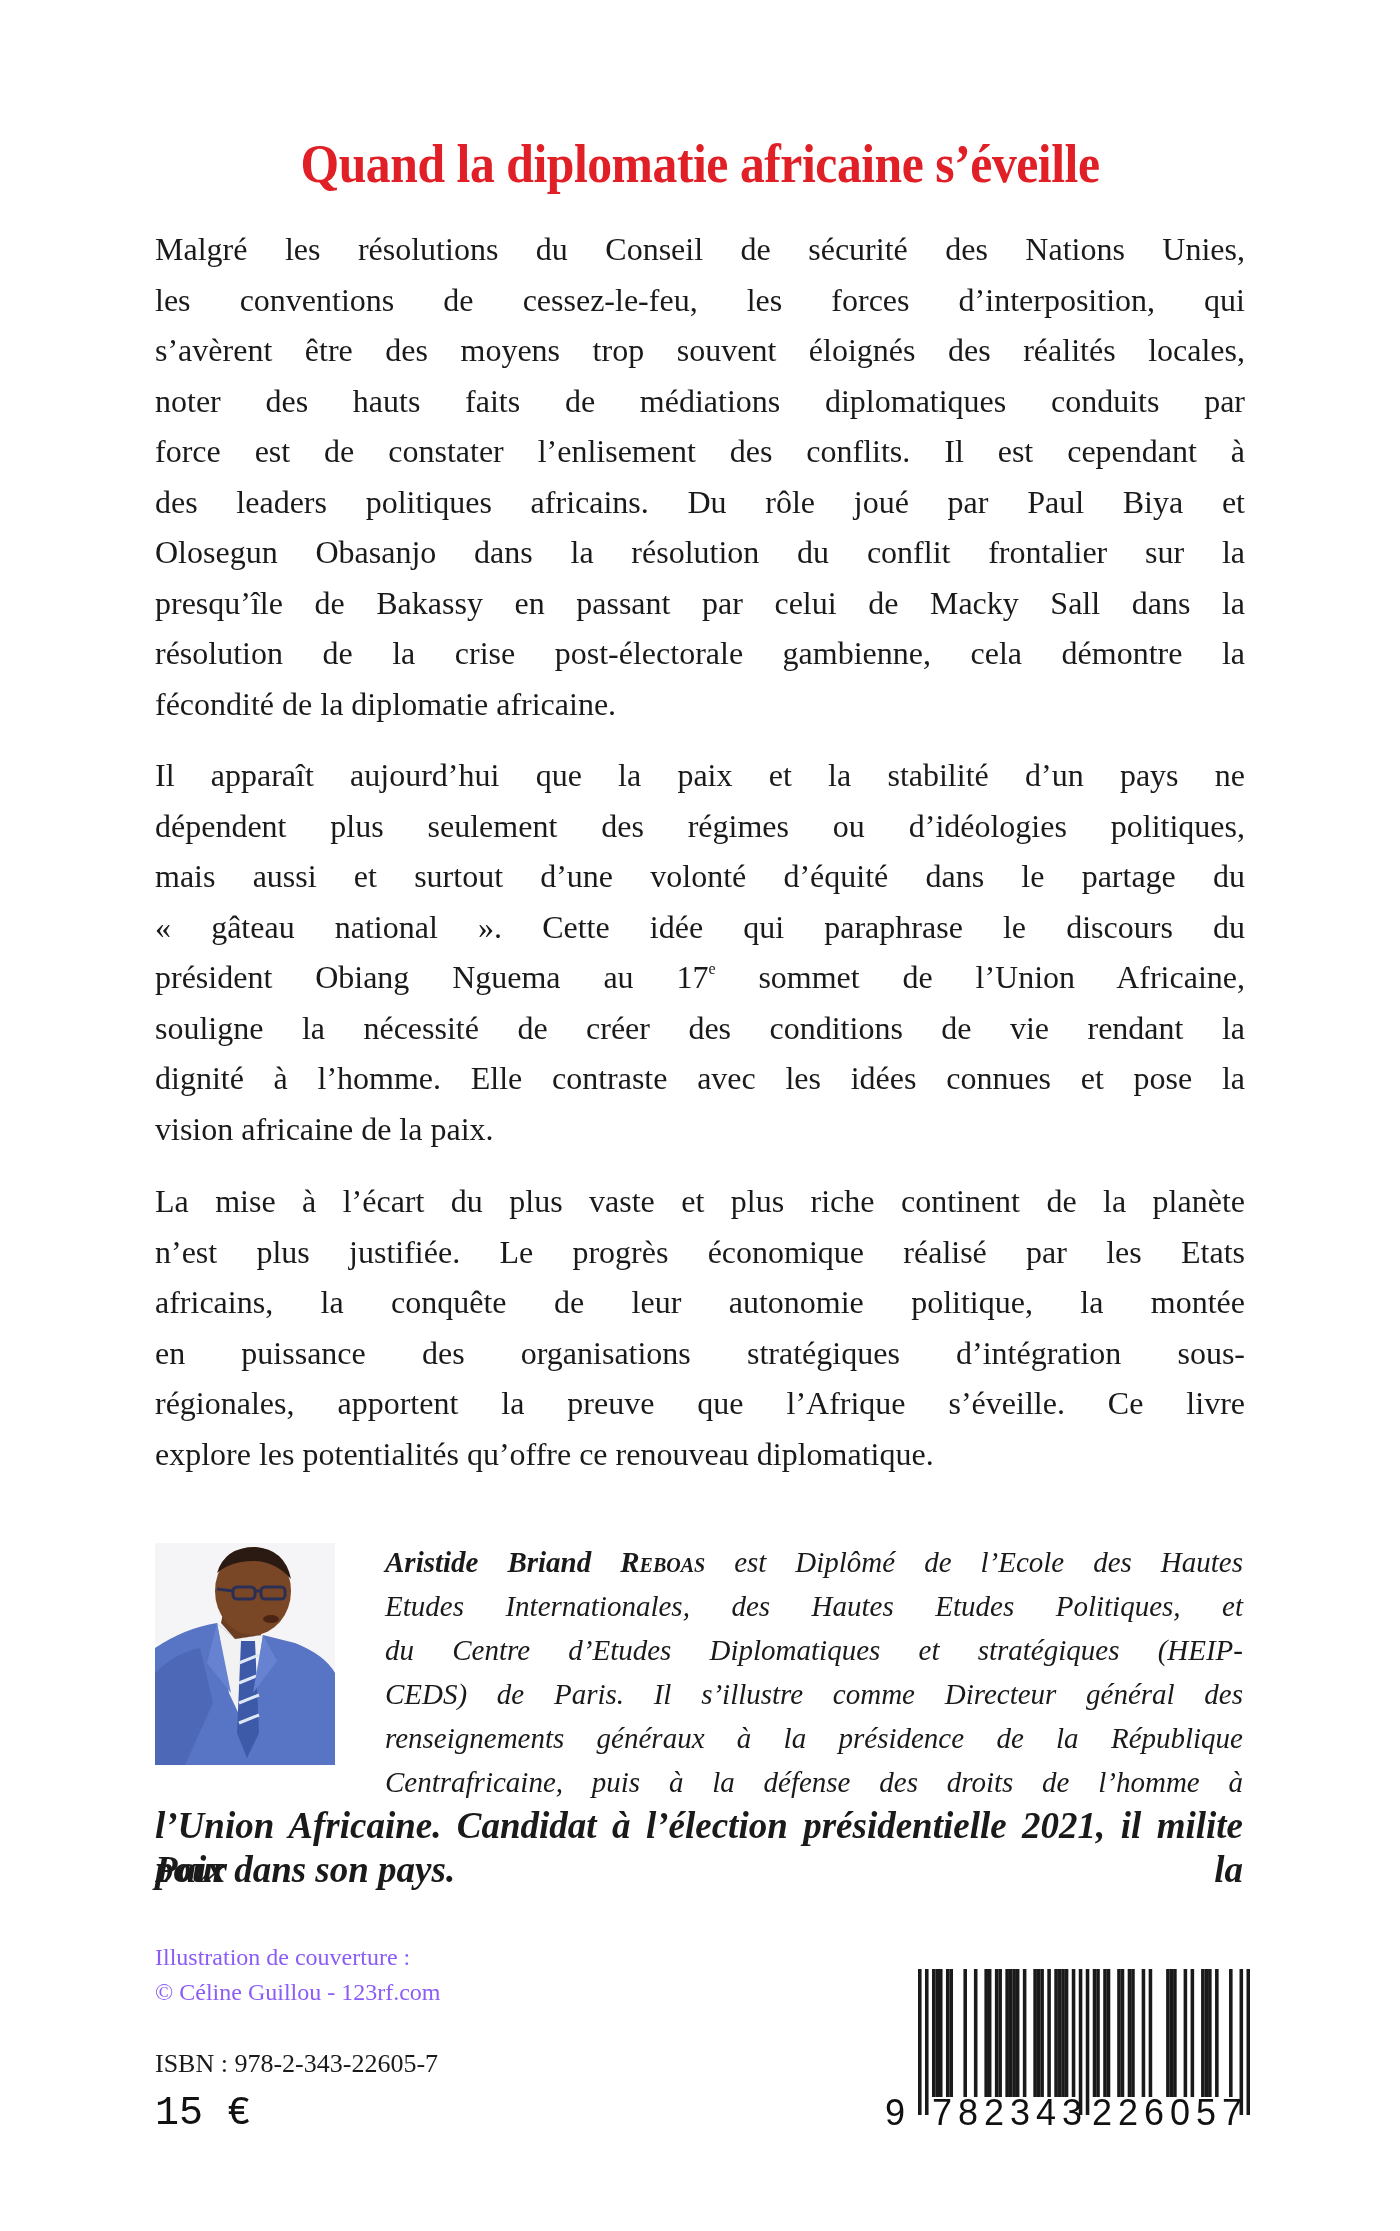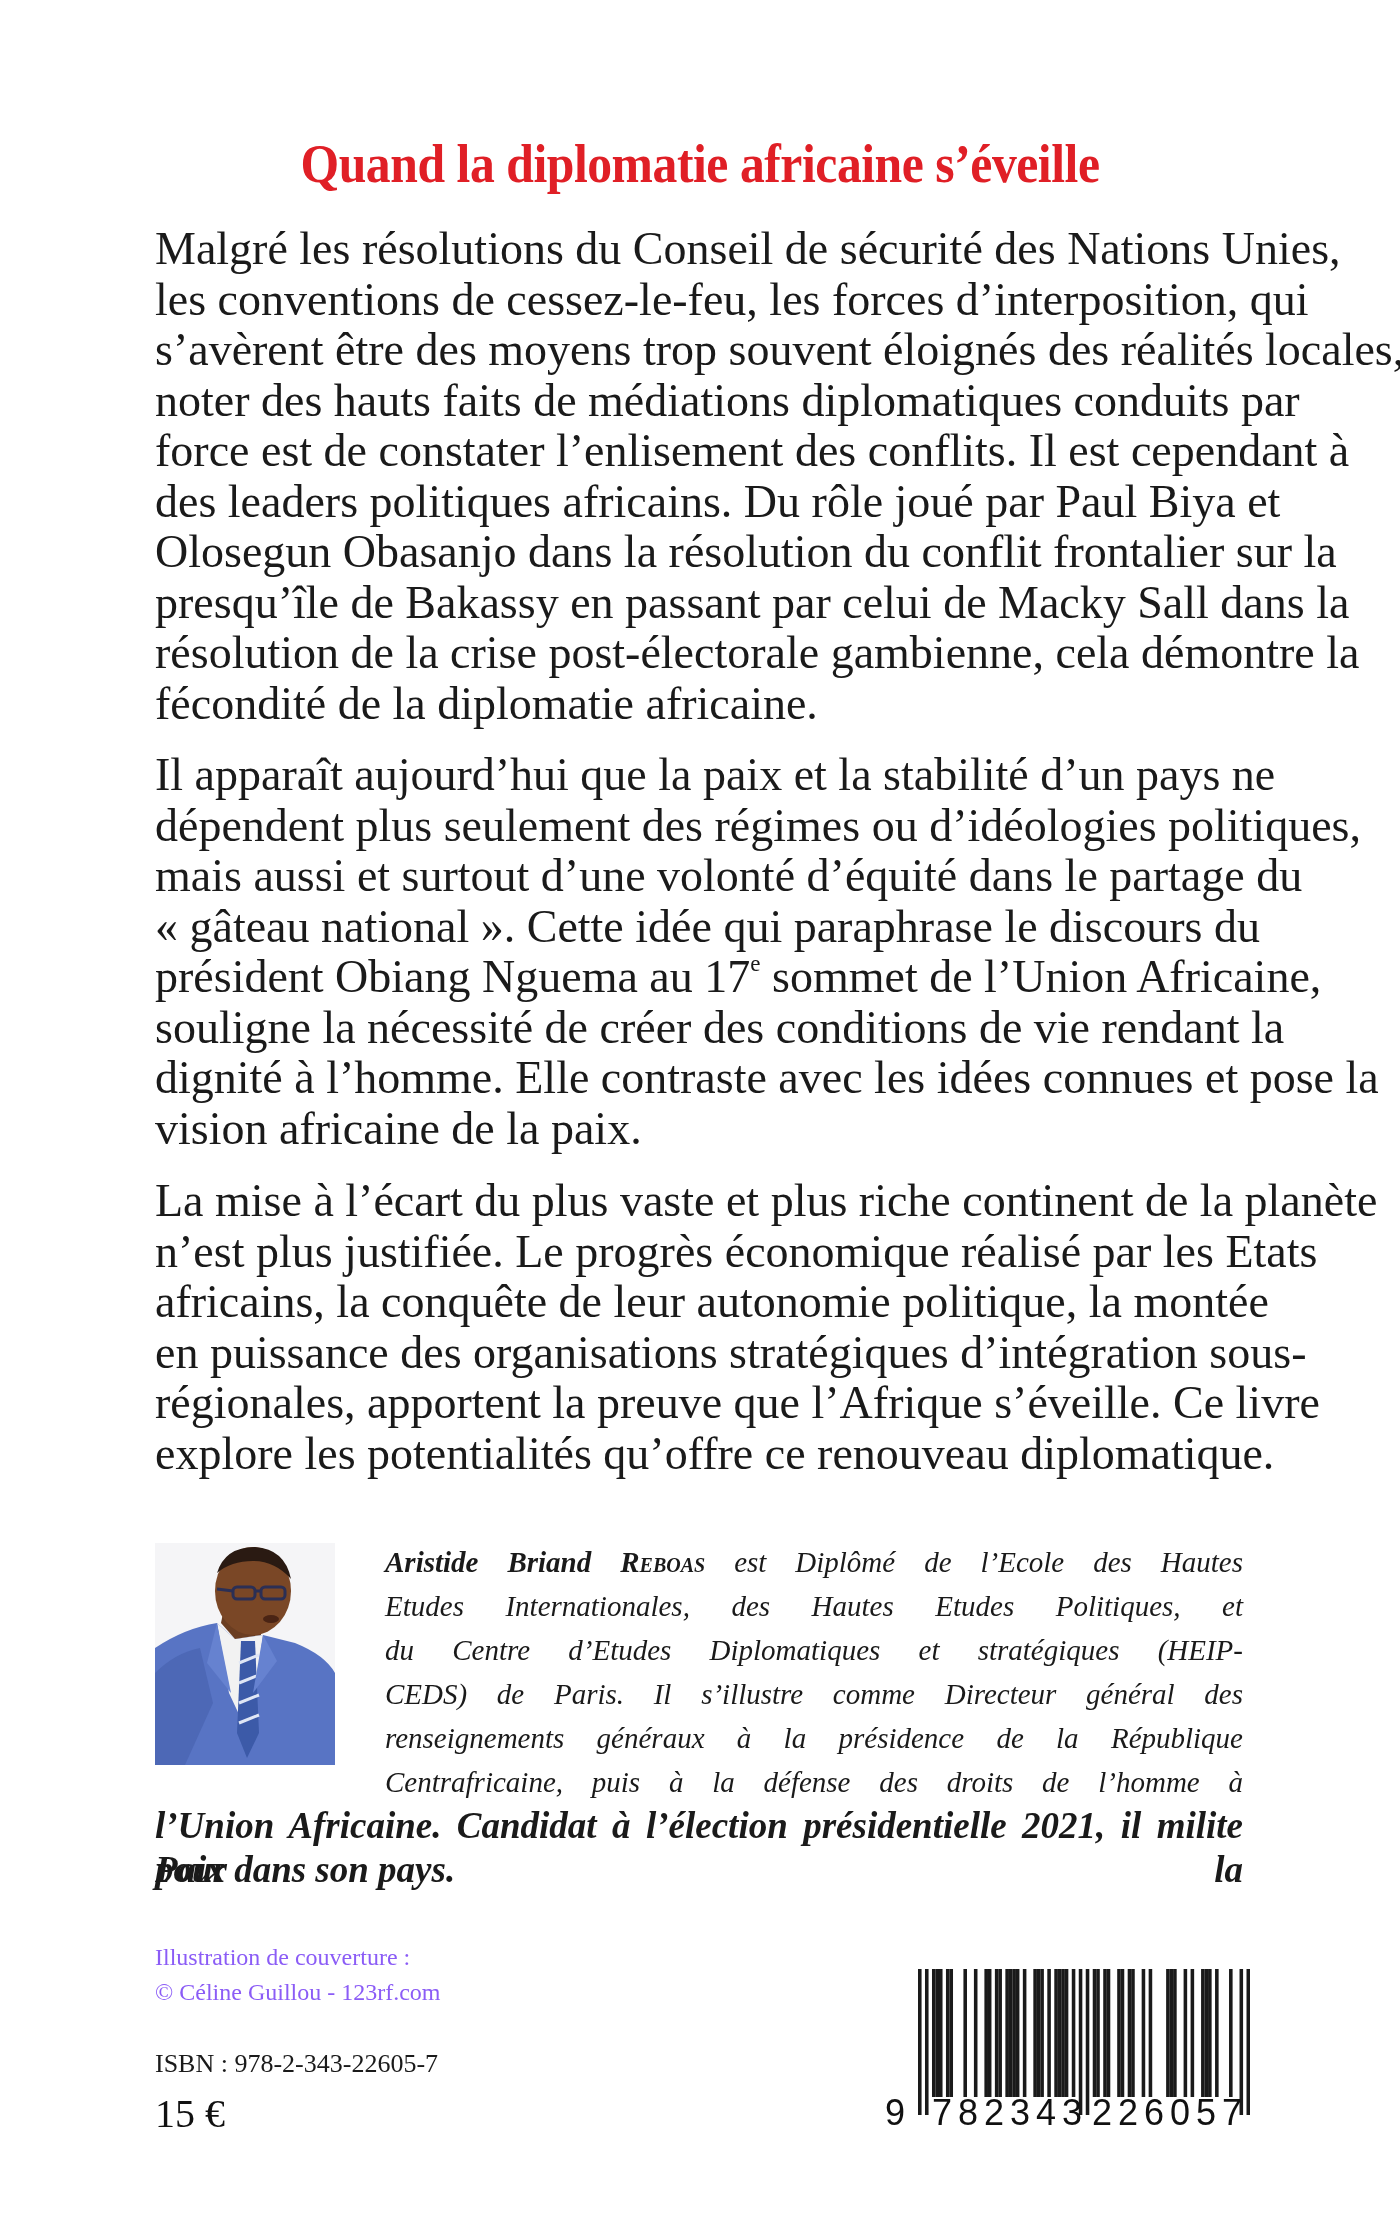--- a/index.html
+++ b/index.html
@@ -4,42 +4,42 @@
 <style>
   html, body { margin:0; padding:0; background:#ffffff; }
   body { width:1400px; height:2231px; position:relative; overflow:hidden; color:#1a1a1a; }
   .title {
     position:absolute; left:0; width:1400px; top:98px; text-align:center;
     font-family:"Liberation Serif", serif; font-weight:bold; font-size:54px; line-height:60px;
     letter-spacing:-0.5px; transform:scaleX(0.92); transform-origin:center;
   }
   .body-col { position:absolute; left:155px; width:1090px; font-family:"Liberation Serif", serif; }
   .line {
-    display:block; height:50.5px; line-height:50.5px; font-size:46px;
+    display:block; height:50.5px; line-height:50.5px; font-size:32px;
     text-align:justify; text-align-last:justify; white-space:nowrap; overflow:visible;
   }
   .line.last { text-align-last:left; }
   sup { font-size:0.5em; vertical-align:0.9em; line-height:0; }
 
   .photo { position:absolute; left:155px; top:1543px; width:180px; height:222px; overflow:hidden; background:#f4f4f6; }
 
   .bio { position:absolute; left:385px; width:858px; font-family:"Liberation Serif", serif; font-style:italic; }
   .bio .bline {
     display:block; height:44px; line-height:44px; font-size:29px;
     text-align:justify; text-align-last:justify;
   }
   .bio2 { position:absolute; left:155px; width:1088px; font-family:"Liberation Serif", serif; font-style:italic; }
   .bio2 .bline { display:block; height:44px; line-height:44px; font-size:37px; text-align:justify; text-align-last:justify;font-weight:bold; }
   .bio2 .bline.last { text-align-last:left; }
   .author-name { font-weight:bold;margin-top:48px; }
   .smallcaps { font-variant:small-caps; }
 
   .credit { position:absolute; left:155px; font-family:"Liberation Serif", serif; font-size:24px; line-height:35px; color:#8b5cf6; }
   .isbn { position:absolute; left:155px; top:2048px; font-family:"Liberation Serif", serif; font-size:26px; line-height:32px; }
-  .price { position:absolute; left:155px; top:2092px; font-family:Liberation Serif, serif; font-size:40px; line-height:44px; color:#111; }
+  .price { position:absolute; left:155px; top:2092px; font-family:Liberation Mono, monospace; font-size:40px; line-height:44px; color:#111; }
 
   .barcode { position:absolute; left:880px; top:1965px; width:380px; height:170px; }
   .barcode svg { position:absolute; left:38px; top:4px; }
   .bc-digits { position:absolute; top:128px; font-family:"Liberation Sans", sans-serif; font-size:36px; line-height:40px; color:#111; }
 </style>
 </head>
 <body>
 
 <h1 class="title" style="color: rgb(224, 31, 38);">Quand la diplomatie africaine s’éveille</h1>
 

